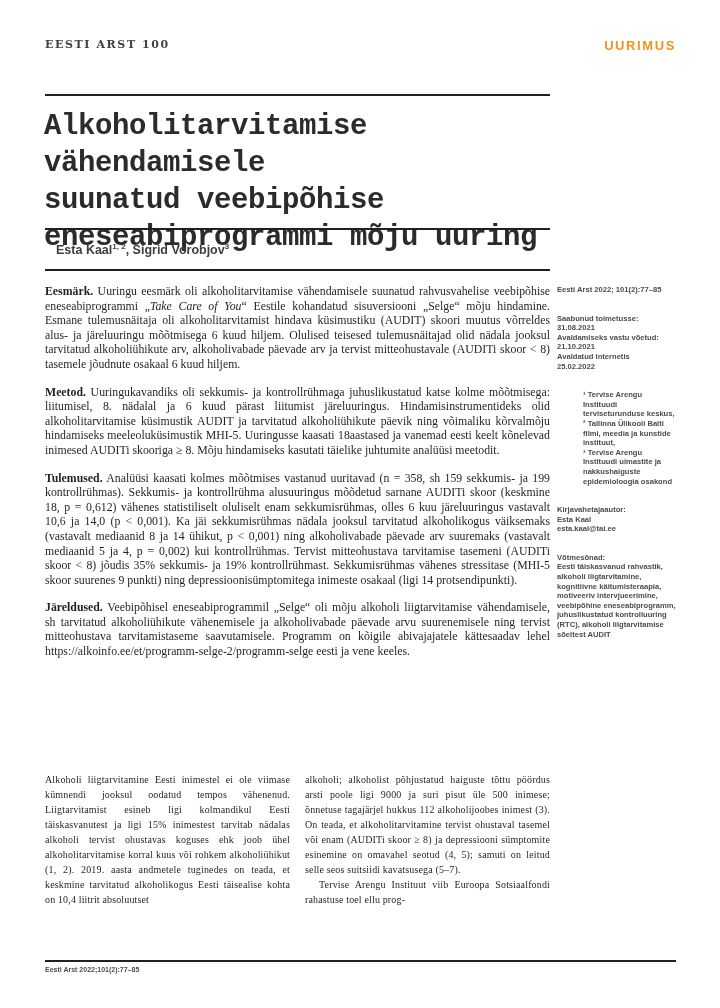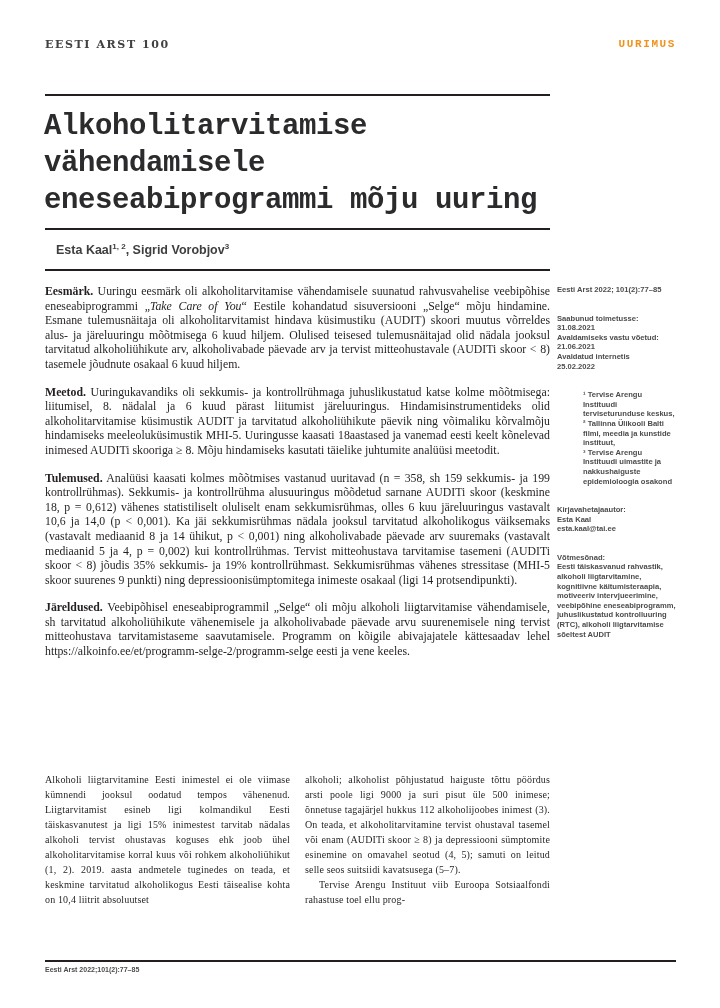--- a/index.html
+++ b/index.html
@@ -16,22 +16,22 @@
   }
   
   .journal-name {
     position: absolute; left: 45px; top: 38px;
     font-family: "DejaVu Serif", serif;
     font-weight: 700; font-size: 11px; letter-spacing: 1.6px;
     color: #414042;
   }
   .section-label {
     position: absolute; right: 44px; top: 38px;
-    font-family: Liberation Mono, monospace;
-    font-weight: 700; font-size: 11px; letter-spacing: 1.6px;
+    font-family: Liberation Sans, sans-serif;
+    font-weight: 700; font-size: 13px; letter-spacing: 1.6px;
     color: #f0931e;
   }
   .rule { position: absolute; left: 45px; width: 505px; height: 2px; background: #231f20; }
   .rule-1 { top: 94px; }
   .rule-2 { top: 228px; }
   .rule-3 { top: 269px; }
   
   .title {
     position: absolute; left: 44px; top: 108px; width: 560px;
     font-family: Liberation Mono, monospace;
@@ -90,20 +90,21 @@
 <body>
 
 <div class="page">
 
   <div class="journal-name">EESTI ARST 100</div>
   <div class="section-label">UURIMUS</div>
   <div class="rule rule-1"></div>
 
   <h1 class="title">
     <div>Alkoholitarvitamise vähendamisele</div>
+    <div>suunatud veebipõhise</div>
     <div>eneseabiprogrammi mõju uuring</div>
   </h1>
   <div class="rule rule-2"></div>
 
   <div class="authors"><span>Esta Kaal</span><sup>1, 2</sup><span>, </span><span>Sigrid Vorobjov</span><sup>3</sup></div>
   <div class="rule rule-3"></div>
 
   <div class="abstract">
     <p><b class="lead">Eesmärk.</b><span> Uuringu eesmärk oli alkoholitarvitamise vähendamisele suunatud rahvusvahelise veebipõhise eneseabiprogrammi „</span><span class="ital">Take Care of You</span><span>“ Eestile kohandatud sisuversiooni „Selge“ mõju hindamine. Esmane tulemusnäitaja oli alkoholitarvitamist hindava küsimustiku (AUDIT) skoori muutus võrreldes alus- ja järeluuringu mõõtmisega 6 kuud hiljem. Olulised teisesed tulemusnäitajad olid nädala jooksul tarvitatud alkoholiühikute arv, alkoholivabade päevade arv ja tervist mitteohustavale (AUDITi skoor &lt; 8) tasemele jõudnute osakaal 6 kuud hiljem.</span></p>
     <p><b class="lead">Meetod.</b><span> Uuringukavandiks oli sekkumis- ja kontrollrühmaga juhuslikustatud katse kolme mõõtmisega: liitumisel, 8. nädalal ja 6 kuud pärast liitumist järeluuringus. Hindamisinstrumentideks olid alkoholitarvitamise küsimustik AUDIT ja tarvitatud alkoholiühikute päevik ning võimaliku kõrvalmõju hindamiseks meeleoluküsimustik MHI-5. Uuringusse kaasati 18aastased ja vanemad eesti keelt kõnelevad inimesed AUDITi skooriga ≥ 8. Mõju hindamiseks kasutati täielike juhtumite analüüsi meetodit.</span></p>
@@ -111,21 +112,21 @@
     <p><b class="lead">Järeldused.</b><span> Veebipõhisel eneseabiprogrammil „Selge“ oli mõju alkoholi liigtarvitamise vähendamisele, sh tarvitatud alkoholiühikute vähenemisele ja alkoholivabade päevade arvu suurenemisele ning tervist mitteohustava tarvitamistaseme saavutamisele. Programm on kõigile abivajajatele kättesaadav lehel </span><span>https://alkoinfo.ee/et/programm-selge-2/programm-selge</span><span> eesti ja vene keeles.</span></p>
   </div>
 
   <div class="sidebar">
     <div class="block block-gap">Eesti Arst 2022; 101(2):77–85</div>
 
     <div class="block">
       <div>Saabunud toimetusse:</div>
       <div>31.08.2021</div>
       <div>Avaldamiseks vastu võetud:</div>
-      <div>21.06.2021</div>
+      <div>21.10.2021</div>
       <div>Avaldatud internetis</div>
       <div>25.02.2022</div>
     </div>
 
     <div class="block" style="margin-top:19px;margin-left:26px;">
       <div>¹ Tervise Arengu Instituudi terviseturunduse keskus,</div>
       <div>² Tallinna Ülikooli Balti filmi, meedia ja kunstide instituut,</div>
       <div>³ Tervise Arengu Instituudi uimastite ja nakkushaiguste epidemioloogia osakond</div>
     </div>
 

